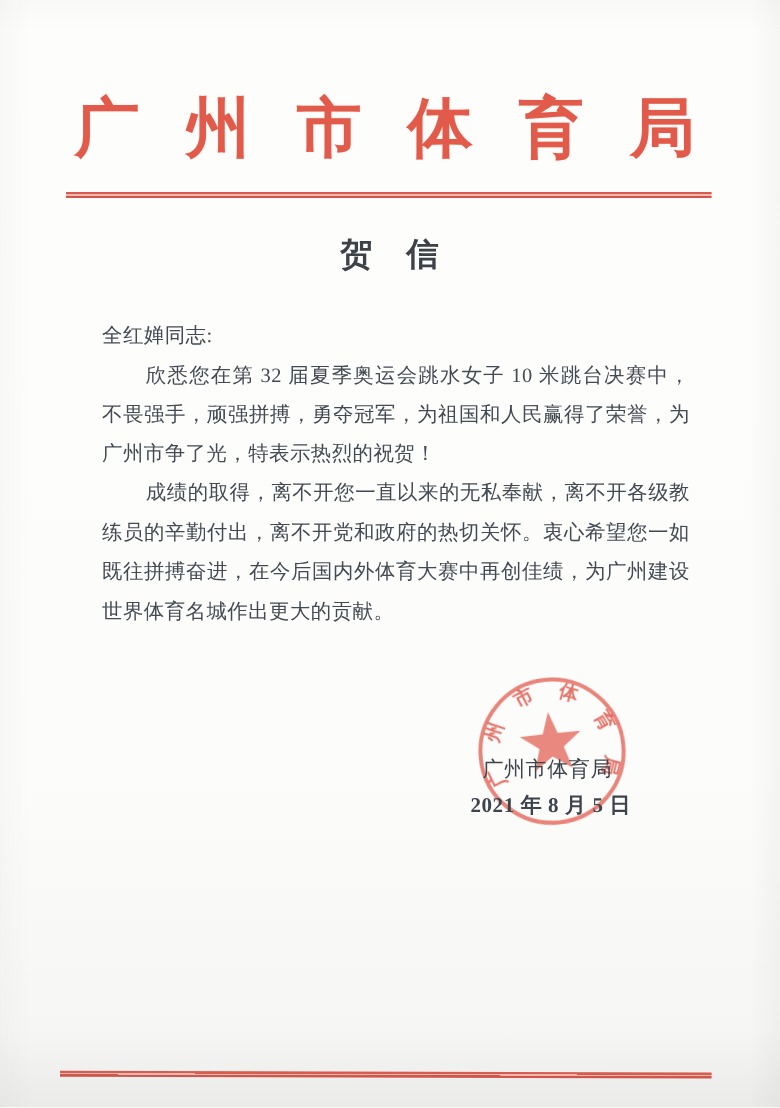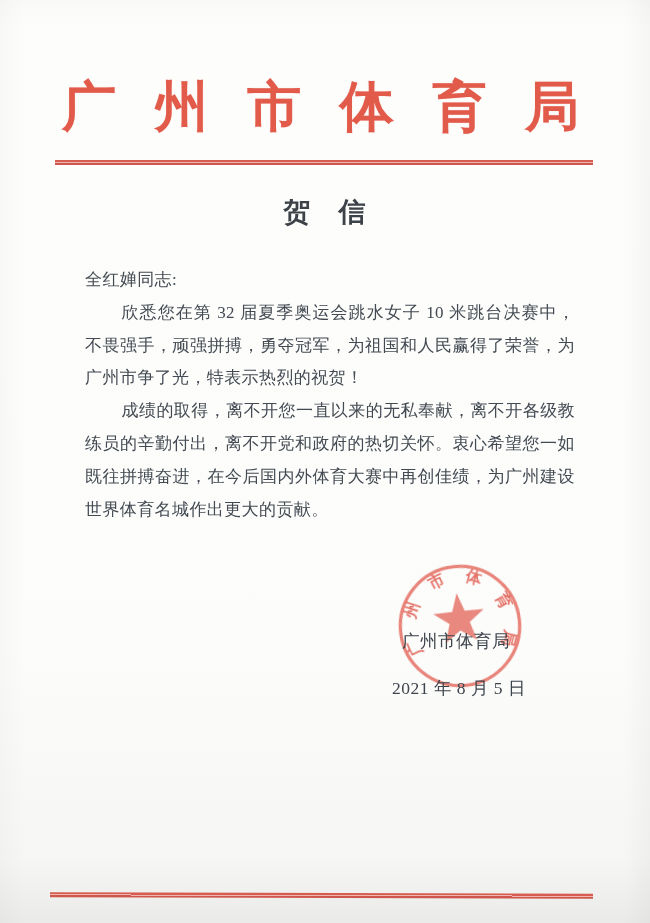--- a/index.html
+++ b/index.html
@@ -39,22 +39,22 @@
     font-size:17px;line-height:32.8px;color:#434a52;
     text-align:justify;letter-spacing:0.4px;
   }
   .body-block p{margin:0;}
   .body-block .para{text-indent:2.15em;}
   .sign-name{
     position:absolute;left:402px;top:629px;
     font-size:17.5px;color:#3e444c;letter-spacing:0.5px;z-index:3;
   }
   .sign-date{
-    position:absolute;left:392px;top:676px;
-    font-size:17.5px;color:#3e444c;letter-spacing:0.5px;z-index:3;
+    position:absolute;left:392px;top:659px;
+    font-size:17.5px;color:#3e444c;letter-spacing:0.5px;z-index:3;font-weight:bold;
   }
   .seal{
     position:absolute;left:388px;top:554px;width:144px;height:144px;
     z-index:2;opacity:0.88;filter:blur(0.4px);
     transform:rotate(-6deg);
   }
 </style>
 </head>
 <body>
 

